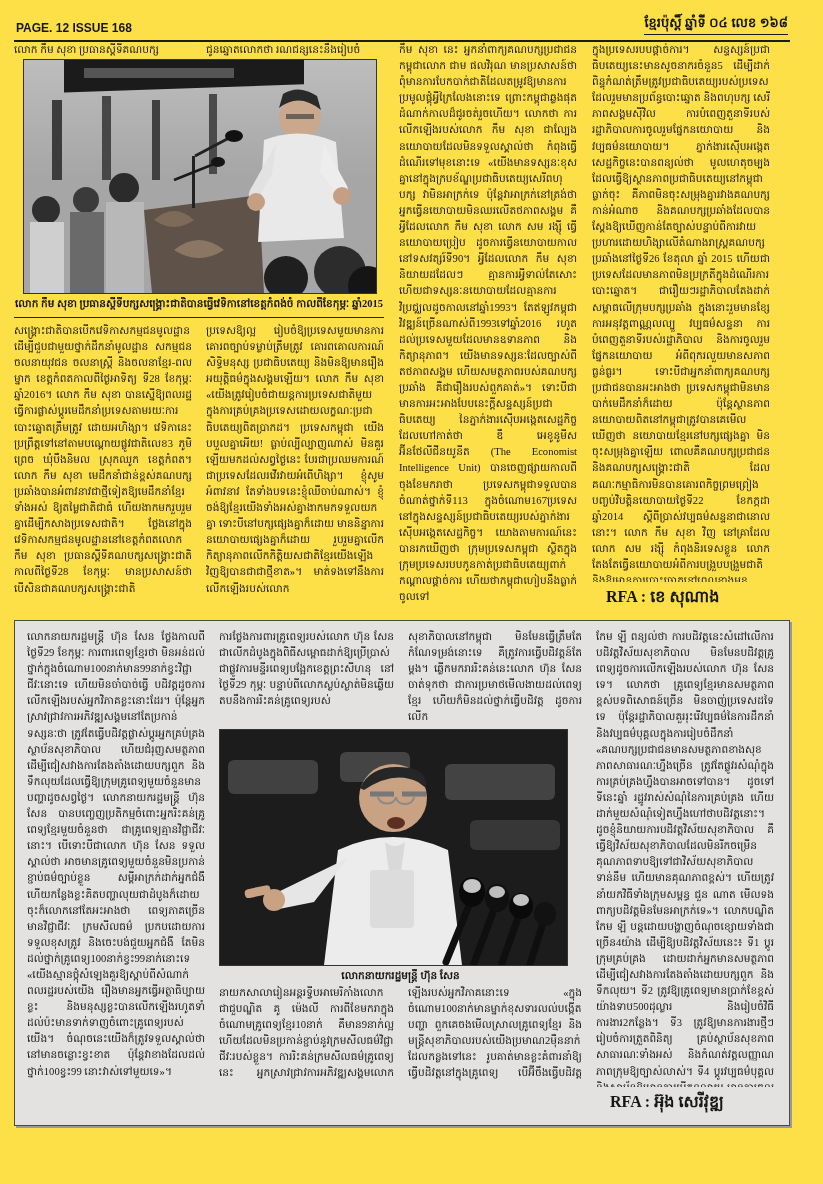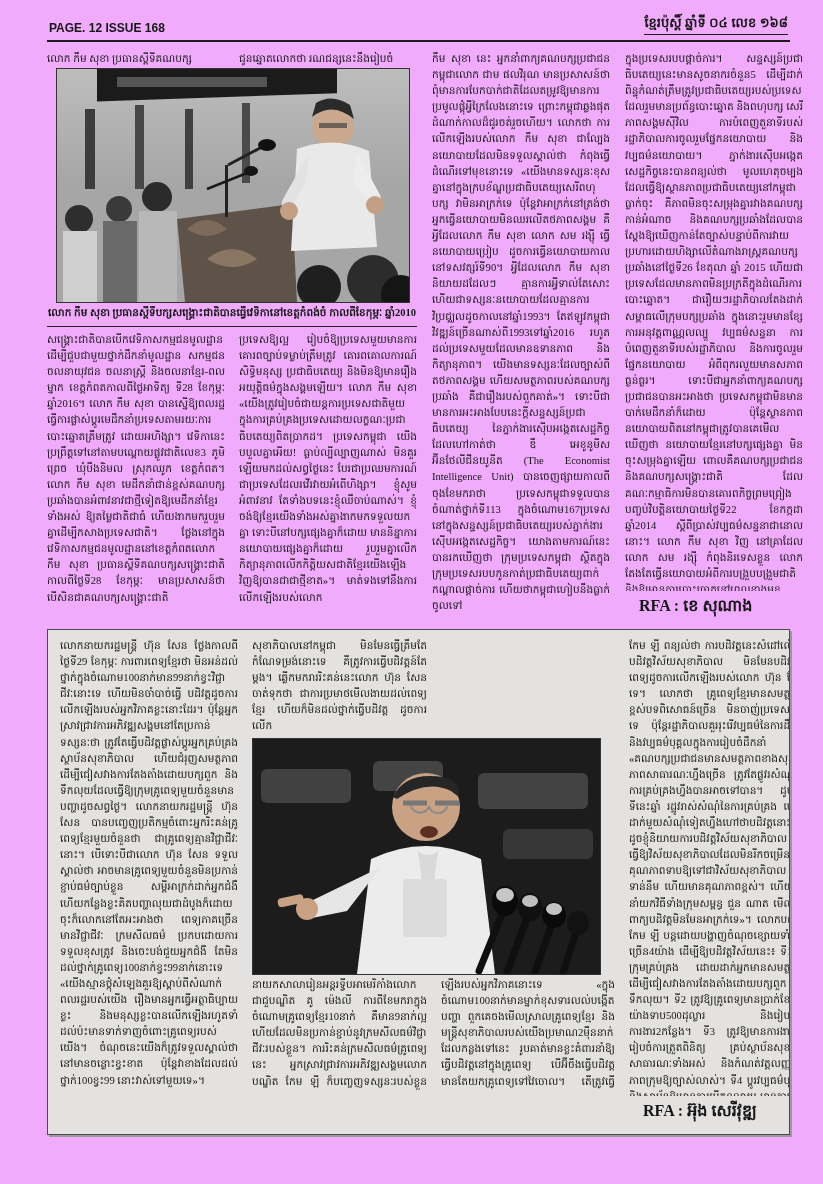--- a/index.html
+++ b/index.html
@@ -1,31 +1,31 @@
 <!DOCTYPE html>
 <html><head>
 <meta charset="utf-8">
 <style>
   html,body{margin:0;padding:0;background:#d8d8d8;}
   .page{
-    position:relative;width:823px;height:1184px;background:#f0abfc;margin:0 auto;
+    position:relative;width:823px;height:1184px;background:#fde047;margin:0 auto;
     font-family:"Liberation Serif","DejaVu Serif",serif;color:#161616;overflow:hidden;
-    box-sizing:border-box;padding:10px 33px 8px 47px;
+    box-sizing:border-box;padding:10px 33px 8px 14px;
   }
   
   .hdr{display:flex;justify-content:space-between;align-items:flex-end;
     border-bottom:2px solid #1c1c1c;padding:4px 2px 5px 2px;
     font-family:"Liberation Sans","DejaVu Sans",sans-serif;font-weight:bold;font-size:12px;}
   .hdr .mast{font-size:13px;border-bottom:1px solid #1c1c1c;padding-bottom:1px;}
   
   .banner{background:#0d0d0d;color:#fff;text-align:center;font-weight:bold;
     font-size:21px;line-height:33px;height:33px;margin-top:7px;letter-spacing:.5px;
     white-space:nowrap;overflow:hidden;}
   
-  .a1{display:grid;grid-template-columns:370px 178px 178px;gap:0 15px;margin-top:9px;height:568px;}
+  .a1{display:grid;grid-template-columns:370px 178px 178px;gap:0 15px;height:568px;}
   .coltxt{font-size:10.6px;line-height:16.1px;text-align:justify;overflow:hidden;}
   .a1 .c3,.a1 .c4{height:568px;}
   .a1left{display:flex;flex-direction:column;height:568px;overflow:hidden;}
   .leadrow{display:grid;grid-template-columns:178px 178px;gap:0 14px;height:17px;overflow:hidden;}
   .fig1{margin:3px 0 0 0;}
   .fig1 .ph{width:352px;height:233px;margin-left:9px;border:1px solid #333;background:#888;}
   .cap{font-weight:bold;font-size:10.5px;text-align:center;margin-top:3px;line-height:14px;
     overflow:hidden;white-space:nowrap;}
   .rule{border:none;border-top:1.5px solid #222;margin:6px 0 5px 0;}
   .twocol{display:grid;grid-template-columns:178px 178px;gap:8px 14px;flex:1;overflow:hidden;}
@@ -102,41 +102,42 @@
             <path d="M240 80 q36 -14 72 2 l8 96 -86 4 Z" fill="#e9e9e9"></path>
             <path d="M252 84 l-26 46 q-4 10 6 12 l16 -28" fill="#e2e2e2"></path>
             <path d="M300 84 l22 40 q6 10 -6 14 l-20 -26" fill="#ededed"></path>
             <circle cx="232" cy="142" r="9" fill="#c59f84"></circle>
             <circle cx="318" cy="136" r="9" fill="#c59f84"></circle>
             <circle cx="262" cy="218" r="22" fill="#1f1f1f"></circle>
             <circle cx="316" cy="212" r="26" fill="#2c2c2c"></circle>
             <circle cx="344" cy="226" r="20" fill="#151515"></circle>
           </svg>
         </div>
-        <figcaption class="cap">លោក កឹម សុខា ប្រធានស្តីទីបក្សសង្គ្រោះជាតិបានធ្វើវេទិកានៅខេត្តកំពង់ចំ កាលពីខែកុម្ភៈ ឆ្នាំ2010</figcaption>
+        <figcaption class="cap">លោក កឹម សុខា ប្រធានស្តីទីបក្សសង្គ្រោះជាតិបានធ្វើវេទិកានៅខេត្តកំពង់ចំ កាលពីខែកុម្ភៈ ឆ្នាំ2015</figcaption>
       </figure>
       <hr class="rule">
       <div class="twocol">
         <div class="coltxt">សង្គ្រោះជាតិបានបើកវេទិកាសកម្មជនមូលដ្ឋាន ដើម្បីជួបជាមួយថ្នាក់ដឹកនាំមូលដ្ឋាន សកម្មជនចលនាយុវជន ចលនាស្ត្រី និងចលនាខ្មែរ-ពលម្នាក ខេត្តកំពតកាលពីថ្ងៃអាទិត្យ ទី28 ខែកុម្ភៈ ឆ្នាំ2016។ លោក កឹម សុខា បានស្នើឱ្យពលរដ្ឋធ្វើការផ្លាស់ប្តូរមេដឹកនាំប្រទេសតាមរយៈការបោះឆ្នោតត្រឹមត្រូវ ដោយអហិង្សា។ វេទិកានេះប្រព្រឹត្តទៅនៅតាមបណ្តោយផ្លូវជាតិលេខ3 ភូមិព្រេច ឃុំបឹងនិមល ស្រុកឈូក ខេត្តកំពត។ លោក កឹម សុខា មេដឹកនាំជាន់ខ្ពស់គណបក្សប្រឆាំងបានអំពាវនាវជាថ្មីទៀតឱ្យមេដឹកនាំខ្មែរទាំងអស់ ឱ្យតម្លៃជាតិជាធំ ហើយងាកមករួបរួមគ្នាដើម្បីកសាងប្រទេសជាតិ។ ថ្លែងនៅក្នុងវេទិកាសកម្មជនមូលដ្ឋាននៅខេត្តកំពតលោក កឹម សុខា ប្រធានស្តីទីគណបក្សសង្គ្រោះជាតិកាលពីថ្ងៃទី28 ខែកុម្ភៈ មានប្រសាសន៍ថា បើសិនជាគណបក្សសង្គ្រោះជាតិ</div>
         <div class="coltxt">ប្រទេសឱ្យល្អ រៀបចំឱ្យប្រទេសមួយមានការគោរពច្បាប់ទម្លាប់ត្រឹមត្រូវ គោរពគោលការណ៍សិទ្ធិមនុស្ស ប្រជាធិបតេយ្យ និងមិនឱ្យមានរឿងអយុត្តិធម៌ក្នុងសង្គមឡើយ។ លោក កឹម សុខា «យើងត្រូវរៀបចំជាយន្តការប្រទេសជាតិមួយ ក្នុងការគ្រប់គ្រងប្រទេសដោយលក្ខណៈប្រជាធិបតេយ្យពិតប្រាកដ។ ប្រទេសកម្ពុជា យើងបបួលគ្នាអើយ! ធ្លាប់ល្បីល្បាញណាស់ មិនគួរឡើយមកដល់សព្វថ្ងៃនេះ បែរជាប្រឈមការណ៍ជាប្រទេសដែលរវើរវាយអំពើហិង្សា។ ខ្ញុំសូមអំពាវនាវ តែទាំងបទនេះខ្ញុំឈឺចាប់ណាស់។ ខ្ញុំចង់ឱ្យខ្មែរយើងទាំងអស់គ្នាងាកមកទទួលយកគ្នា ទោះបីនៅបក្សផ្សេងគ្នាក៏ដោយ មាននិន្នាការនយោបាយផ្សេងគ្នាក៏ដោយ រួបរួមគ្នាលើកកិត្យានុភាពលើកកិត្តិយសជាតិខ្មែរយើងឡើងវិញឱ្យបានជាជាថ្មីខាត»។ មាត់ទងទៅនឹងការលើកឡើងរបស់លោក</div>
       </div>
     </div>
     <div class="coltxt c3">កឹម សុខា នេះ អ្នកនាំពាក្យគណបក្សប្រជាជនកម្ពុជាលោក ជាម ផលវិរុណ មានប្រសាសន៍ថា ពុំមានការបែកបាក់ជាតិដែលតម្រូវឱ្យមានការប្រមូលផ្តុំអ្វីក្រៃលែងនោះទេ ព្រោះកម្ពុជាឆ្លងផុតដំណាក់កាលដ៏ជូរចត់រួចហើយ។ លោកថា ការលើកឡើងរបស់លោក កឹម សុខា ជាល្បែងនយោបាយដែលមិនទទួលស្គាល់ថា កំពុងធ្វើដំណើរទៅមុខនោះទេ «យើងមានទស្សនៈខុសគ្នានៅក្នុងក្របខ័ណ្ឌប្រជាធិបតេយ្យសេរីពហុបក្ស វាមិនអាក្រក់ទេ ប៉ុន្តែវាអាក្រក់នៅត្រង់ថា អ្នកធ្វើនយោបាយមិនឈរលើតថភាពសង្គម គឺអ្វីដែលលោក កឹម សុខា លោក សម រង្ស៊ី ធ្វើនយោបាយប្រៀប ដូចការធ្វើនយោបាយកាលនៅទសវត្សរ៍ទី90។ អ្វីដែលលោក កឹម សុខា និយាយដដែលៗ គ្មានការអ្វីទាល់តែសោះ ហើយជាទស្សនៈនយោបាយដែលគ្មានការវិប្រជ្ឈលដូចកាលនៅឆ្នាំ1993។ តែឥឡូវកម្ពុជាវិវឌ្ឍន៍ច្រើនណាស់ពី1993ទៅឆ្នាំ2016 រហូតដល់ប្រទេសមួយដែលមានឧទានភាព និងកិត្យានុភាព។ យើងមានទស្សនៈដែលច្បាស់ពីតថភាពសង្គម ហើយសមត្ថភាពរបស់គណបក្សប្រឆាំង គឺជារឿងរបស់ពួកគាត់»។ ទោះបីជាមានការអះអាងបែបនេះក្តីសន្ទស្សន៍ប្រជាធិបតេយ្យ នៃភ្នាក់ងារស៊ើបអង្កេតសេដ្ឋកិច្ចដែលហៅកាត់ថា ឌឹ អេខូនូមីស អ៊ីនថែលីជីនយូនីត (The Economist Intelligence Unit) បានចេញផ្សាយកាលពីចុងខែមករាថា ប្រទេសកម្ពុជាទទួលបានចំណាត់ថ្នាក់ទី113 ក្នុងចំណោម167ប្រទេស នៅក្នុងសន្ទស្សន៍ប្រជាធិបតេយ្យរបស់ភ្នាក់ងារស៊ើបអង្កេតសេដ្ឋកិច្ច។ យោងតាមការណ៍នេះបានរកឃើញថា ក្រុមប្រទេសកម្ពុជា ស្ថិតក្នុងក្រុមប្រទេសរបបកូនកាត់ប្រជាធិបតេយ្យពាក់កណ្តាលផ្តាច់ការ ហើយថាកម្ពុជាហៀបនឹងធ្លាក់ចូលទៅ</div>
     <div class="c4" style="display:flex;flex-direction:column;">
       <div class="coltxt" style="flex:1;">ក្នុងប្រទេសរបបផ្តាច់ការ។ សន្ទស្សន៍ប្រជាធិបតេយ្យនេះមានសូចនាករចំនួន5 ដើម្បីដាក់ពិន្ទុកំណត់ត្រឹមត្រូវប្រជាធិបតេយ្យរបស់ប្រទេស ដែលរួមមានប្រព័ន្ធបោះឆ្នោត និងពហុបក្ស សេរីភាពសង្គមស៊ីវិល ការបំពេញតួនាទីរបស់រដ្ឋាភិបាលការចូលរួមផ្នែកនយោបាយ និងវប្បធម៌នយោបាយ។ ភ្នាក់ងារស៊ើបអង្កេតសេដ្ឋកិច្ចនេះបានពន្យល់ថា មូលហេតុចម្បងដែលធ្វើឱ្យស្ថានភាពប្រជាធិបតេយ្យនៅកម្ពុជាធ្លាក់ចុះ គឺភាពមិនចុះសម្រុងគ្នារវាងគណបក្សកាន់អំណាច និងគណបក្សប្រឆាំងដែលបានស្តែងឱ្យឃើញកាន់តែច្បាស់បន្ទាប់ពីការវាយប្រហារដោយហិង្សាលើតំណាងរាស្ត្រគណបក្សប្រឆាំងនៅថ្ងៃទី26 ខែតុលា ឆ្នាំ 2015 ហើយជាប្រទេសដែលមានភាពមិនប្រក្រតីក្នុងដំណើរការបោះឆ្នោត។ ជារឿយៗរដ្ឋាភិបាលតែងដាក់សម្ពាធលើក្រុមបក្សប្រឆាំង ក្នុងនោះរួមមានខ្សែការអនុវត្តពាណ្ណលល្បួ វប្បធម៌សន្ទនា ការបំពេញតួនាទីរបស់រដ្ឋាភិបាល និងការចូលរួមផ្នែកនយោបាយ អំពីពុករលួយមានសភាពធ្ងន់ធ្ងរ។ ទោះបីជាអ្នកនាំពាក្យគណបក្សប្រជាជនបានអះអាងថា ប្រទេសកម្ពុជាមិនមានបាក់មេដឹកនាំក៏ដោយ ប៉ុន្តែស្ថានភាពនយោបាយពិតនៅកម្ពុជាត្រូវបានគេមើលឃើញថា នយោបាយខ្មែរនៅបក្សផ្សេងគ្នា មិនចុះសម្រុងគ្នាឡើយ ពោលគឺគណបក្សប្រជាជន និងគណបក្សសង្គ្រោះជាតិ ដែលគណៈកម្មាធិការមិនបានគោរពកិច្ចព្រមព្រៀងបញ្ចប់វិបត្តិនយោបាយថ្ងៃទី22 ខែកក្កដា ឆ្នាំ2014 ស្តីពីប្រាស់វប្បធម៌សន្ទនាជានោលនោះ។ លោក កឹម សុខា វិញ នៅគ្រាដែលលោក សម រង្ស៊ី កំពុងនិរទេសខ្លួន លោកតែងតែធ្វើនយោបាយអំពីការបង្រួបបង្រួមជាតិ និងឱ្យមានការបោះឆ្នោតនៅពេលខាងមុខប្រកបដោយយុត្តិធម៌ ត្រឹមត្រូវ ជាដើម។</div>
       <div class="byline">RFA : ខេ សុណាង</div>
     </div>
   </div>
 
   <div class="a2box">
     <div>
       <div class="a2cols">
         <div class="coltxt">លោកនាយករដ្ឋមន្ត្រី ហ៊ុន សែន ថ្លែងកាលពីថ្ងៃទី29 ខែកុម្ភៈ ការពារពេទ្យខ្មែរថា មិនអន់ដល់ថ្នាក់ក្នុងចំណោម100នាក់មាន99នាក់ខ្វះវិជ្ជាជីវៈនោះទេ ហើយមិនចាំបាច់ធ្វើ បដិវត្តដូចការលើកឡើងរបស់អ្នកវិភាគខ្លះនោះដែរ។ ប៉ុន្តែអ្នកស្រាវជ្រាវការអភិវឌ្ឍសង្គមនៅតែប្រកាន់ទស្សនៈថា ត្រូវតែធ្វើបដិវត្តផ្លាស់ប្តូរអ្នកគ្រប់គ្រងស្ថាប័នសុខាភិបាល ហើយជំរុញសមត្ថភាព ដើម្បីជៀសវាងការតែងតាំងដោយបក្សពួក និងទឹកលុយដែលធ្វើឱ្យក្រុមគ្រូពេទ្យមួយចំនួនមានបញ្ហាដូចសព្វថ្ងៃ។ លោកនាយករដ្ឋមន្ត្រី ហ៊ុន សែន បានបញ្ចេញប្រតិកម្មចំពោះអ្នករិះគន់គ្រូពេទ្យខ្មែរមួយចំនួនថា ជាគ្រូពេទ្យគ្មានវិជ្ជាជីវៈនោះ។ បើទោះបីជាលោក ហ៊ុន សែន ទទួលស្គាល់ថា អាចមានគ្រូពេទ្យមួយចំនួនមិនប្រកាន់ខ្ជាប់ធម៌ច្បាប់ខ្លួន សម្តីអាក្រក់ដាក់អ្នកជំងឺ ហើយកន្លែងខ្លះគិតបញ្ហាលុយជាដំបូងក៏ដោយចុះក៏លោកនៅតែអះអាងថា ពេទ្យភាគច្រើនមានវិជ្ជាជីវៈ ក្រមសីលធម៌ ប្រកបដោយការទទួលខុសត្រូវ និងចេះបង់ជួយអ្នកជំងឺ តែមិនដល់ថ្នាក់គ្រូពេទ្យ100នាក់ខ្វះ99នាក់នោះទេ «យើងស្មានថ្កុំសំឡេងគួរឱ្យស្តាប់ពីសំណាក់ពលរដ្ឋរបស់យើង រឿងមានអ្នកធ្វើអត្ថាធិប្បាយខ្លះ និងមនុស្សខ្លះបានលើកឡើងរហូតទាំដល់ប៉ះមានទាក់ទាញចំពោះគ្រូពេទ្យរបស់យើង។ ចំណុចនេះយើងក៏ត្រូវទទួលស្គាល់ថា នៅមានចន្លោះខ្វះខាត ប៉ុន្តែវាខាងដែលដល់ថ្នាក់100ខ្វះ99 នោះវាស់ទៅមួយទេ»។</div>
         <div class="a2mid">
           <div class="a2midtop">
+            <div class="coltxt">ការថ្លែងការពារគ្រូពេទ្យរបស់លោក ហ៊ុន សែន ជាលើកដំបូងក្នុងពិធីសម្ពោធដាក់ឱ្យប្រើប្រាស់ជាផ្លូវការមន្ទីរពេទ្យបង្អែកខេត្តព្រះសីហនុ នៅថ្ងៃទី29 កុម្ភៈ បន្ទាប់ពីលោកស្ងប់ស្ងាត់មិនឆ្លើយតបនឹងការរិះគន់គ្រូពេទ្យរបស់</div>
             <div class="coltxt">សុខាភិបាលនៅកម្ពុជា មិនមែនធ្វើត្រឹមតែកំណែទម្រង់នោះទេ គឺត្រូវការធ្វើបដិវត្តន៍តែម្តង។ ឆ្លើកមករាររិះគន់នេះលោក ហ៊ុន សែន ចាត់ទុកថា ជាការប្រមាថមើលងាយដល់ពេទ្យខ្មែរ ហើយក៏មិនដល់ថ្នាក់ធ្វើបដិវត្ត ដូចការលើក</div>
           </div>
           <figure class="fig2" style="margin:5px 0 2px 0;">
             <div class="ph">
               <svg viewBox="0 0 347 235" preserveAspectRatio="none">
                 <rect width="347" height="235" fill="#1c1c1c"></rect>
                 <rect x="8" y="30" width="90" height="34" rx="6" fill="#4b4b4b" opacity="0.8"></rect>
                 <rect x="120" y="22" width="70" height="30" rx="6" fill="#555" opacity="0.7"></rect>
                 <rect x="225" y="34" width="110" height="36" rx="6" fill="#4e4e4e" opacity="0.8"></rect>
                 <rect x="250" y="90" width="90" height="30" rx="6" fill="#3f3f3f" opacity="0.8"></rect>
@@ -159,20 +160,21 @@
                 </g>
                 <ellipse cx="252" cy="162" rx="13" ry="15" fill="#0a0a0a"></ellipse>
                 <ellipse cx="277" cy="168" rx="12" ry="14" fill="#101010"></ellipse>
                 <ellipse cx="301" cy="176" rx="12" ry="13" fill="#0a0a0a"></ellipse>
                 <ellipse cx="325" cy="184" rx="11" ry="12" fill="#121212"></ellipse>
                 <ellipse cx="252" cy="156" rx="9" ry="7" fill="#e8e8e8" opacity="0.85"></ellipse>
                 <ellipse cx="277" cy="162" rx="8" ry="6" fill="#dedede" opacity="0.85"></ellipse>
                 <ellipse cx="301" cy="170" rx="8" ry="6" fill="#e4e4e4" opacity="0.85"></ellipse>
               </svg>
             </div>
+            <figcaption class="cap">លោកនាយករដ្ឋមន្ត្រី ហ៊ុន សែន</figcaption>
           </figure>
           <div class="a2midbot">
             <div class="coltxt">នាយកសាលារៀនអន្តរទ្វីបអាមេរិកាំងលោក ជាជួបណ្ឌិត គូ ម៉េងលី ការពីខែមករាក្នុងចំណោមគ្រូពេទ្យខ្មែរ10នាក់ គឺមាន9នាក់ល្អហើយដែលមិនប្រកាន់ខ្ជាប់នូវក្រមសីលធម៌វិជ្ជាជីវៈរបស់ខ្លួន។ ការរិះគន់ក្រមសីលធម៌គ្រូពេទ្យនេះ អ្នកស្រាវជ្រាវការអភិវឌ្ឍសង្គមលោកបណ្ឌិត កែម ឡី ក៏បញ្ចេញទស្សនៈរបស់ខ្លួនដែរថា គុណភាពសេវា</div>
             <div class="coltxt">ឡើងរបស់អ្នកវិភាគនោះទេ «ក្នុងចំណោម100នាក់មានម្នាក់ខុសទារលល់បង្កើតបញ្ហា ពួកគេចងមើលស្រាលគ្រូពេទ្យខ្មែរ និងមន្ត្រីសុខាភិបាលរបស់យើងប្រមាណ2ម៉ឺននាក់ ដែលកន្លងទៅនេះ រូបគាត់មានខ្លះគំពារនាំឱ្យធ្វើបដិវត្តនៅក្នុងគ្រូពេទ្យ បើអ៊ីចឹងធ្វើបដិវត្តមានតែយកគ្រូពេទ្យទៅវៃចោល។ តើត្រូវធ្វើបដិវត្តរបៀបប៉ុលពតឬម្តេច»។ អ្នកស្រាវជ្រាវការអភិវឌ្ឍសង្គមលោកបណ្ឌិត</div>
           </div>
         </div>
       </div>
     </div>
     <div class="a2r">
       <div class="coltxt">កែម ឡី ពន្យល់ថា ការបដិវត្តនេះសំដៅលើការបដិវត្តវិស័យសុខាភិបាល មិនមែនបដិវត្តគ្រូពេទ្យដូចការលើកឡើងរបស់លោក ហ៊ុន សែន ទេ។ លោកថា គ្រូពេទ្យខ្មែរមានសមត្ថភាពខ្ពស់បទពិសោធន៍ច្រើន មិនចាញ់ប្រទេសដទៃទេ ប៉ុន្តែរដ្ឋាភិបាលគួររុះរើវប្បធម៌នៃការដឹកនាំ និងវប្បធម៌បុគ្គលក្នុងការរៀបចំដឹកនាំ «គណបក្សប្រជាជនមានសមត្ថភាពខាងសុខភាពសាធារណៈហ្នឹងច្រើន ត្រូវតែផ្លូវរសំណុំក្នុងការគ្រប់គ្រងហ្នឹងបានអាចទៅបាន។ ដូចទៅទីនេះឆ្នាំ រដ្ឋូវរាស់សំណុំនៃការគ្រប់គ្រង ហើយដាក់មួយសំណុំទៀតហ្នឹងហៅថាបដិវត្តនោះ។ ដូចខ្ញុំនិយាយការបដិវត្តវិស័យសុខាភិបាល គឺធ្វើឱ្យវិស័យសុខាភិបាលដែលមិនរីកចម្រើន គុណភាពទាបឱ្យទៅជាវិស័យសុខាភិបាលទាន់នឹម ហើយមានគុណភាពខ្ពស់។ ហើយត្រូវនាំយកវិធីទាំងក្រុមសម្ពន្ធ ជួន ណាត មើលទង ពាក្យបដិវត្តមិនមែនអាក្រក់ទេ»។ លោកបណ្ឌិត កែម ឡី បន្តដោយបង្ហាញចំណុចខ្សោយទាំងជាច្រើន4យ៉ាង ដើម្បីឱ្យបដិវត្តវិស័យនេះ៖ ទី1 ប្តូរក្រុមគ្រប់គ្រង ដោយដាក់អ្នកមានសមត្ថភាព ដើម្បីជៀសវាងការតែងតាំងដោយបក្សពួក និងទឹកលុយ។ ទី2 ត្រូវឱ្យគ្រូពេទ្យមានប្រាក់ខែខ្ពស់យ៉ាងទាប500ដុល្លារ និងរៀបចំវិធីការងារ2កន្លែង។ ទី3 ត្រូវឱ្យមានការងារថ្មីៗរៀបចំការត្រួតពិនិត្យ គ្រប់ស្ថាប័នសុខភាពសាធារណៈទាំងអស់ និងកំណត់វត្តលញ្ញាណភាពក្រុមឱ្យច្បាស់លាស់។ ទី4 ប្តូរវប្បធម៌បុគ្គល និងស្ថាប័នឱ្យមានការបើកទូលាយ មានការចូលរួម តម្លាភាព គណនេយ្យភាព និងដឹកនាំបែបប្រជាធិបតេយ្យ។</div>

